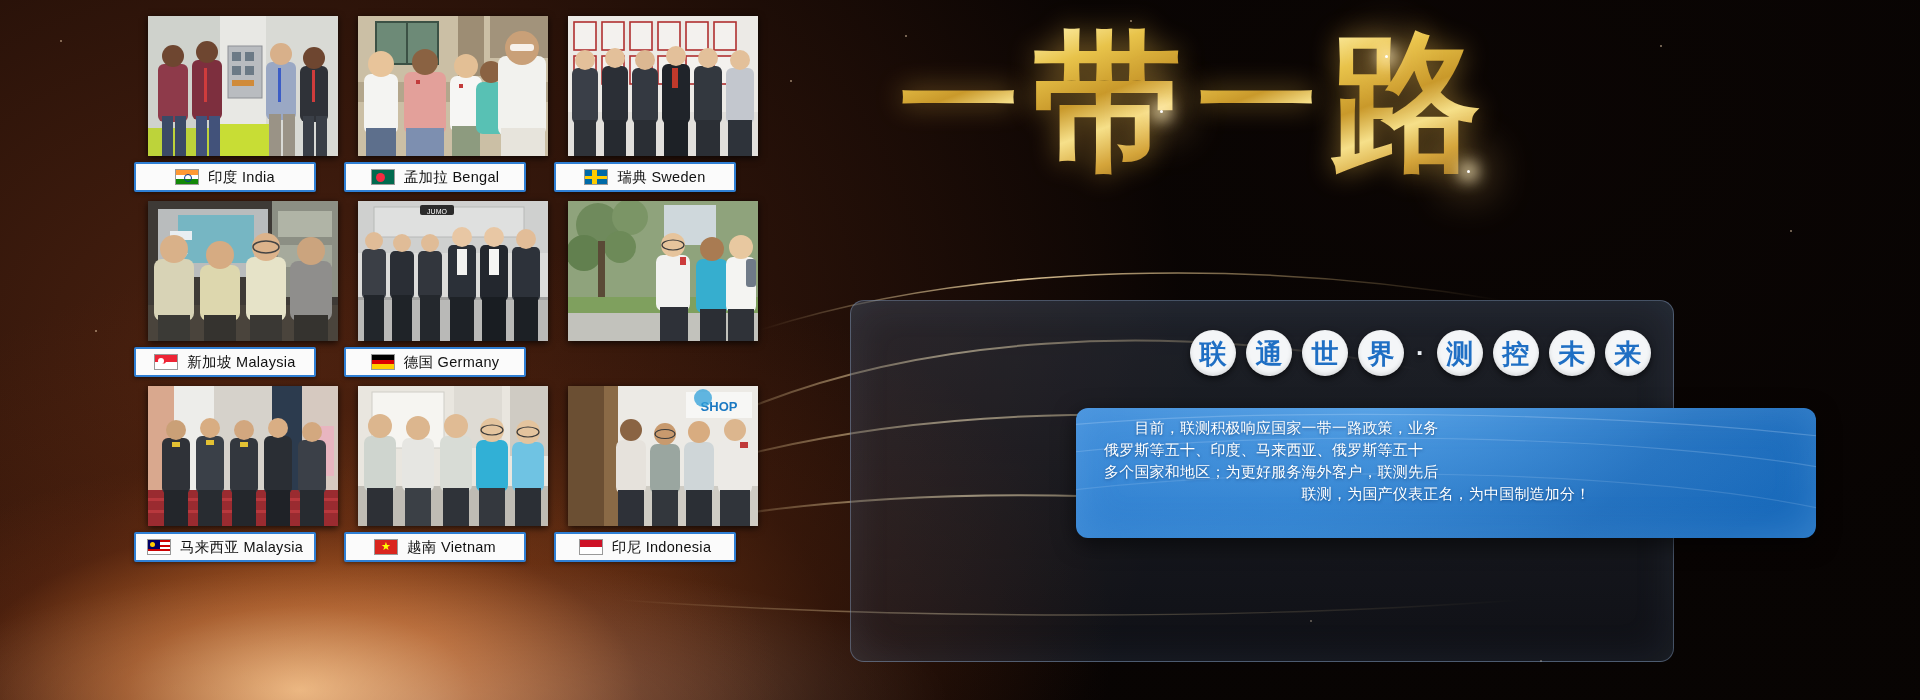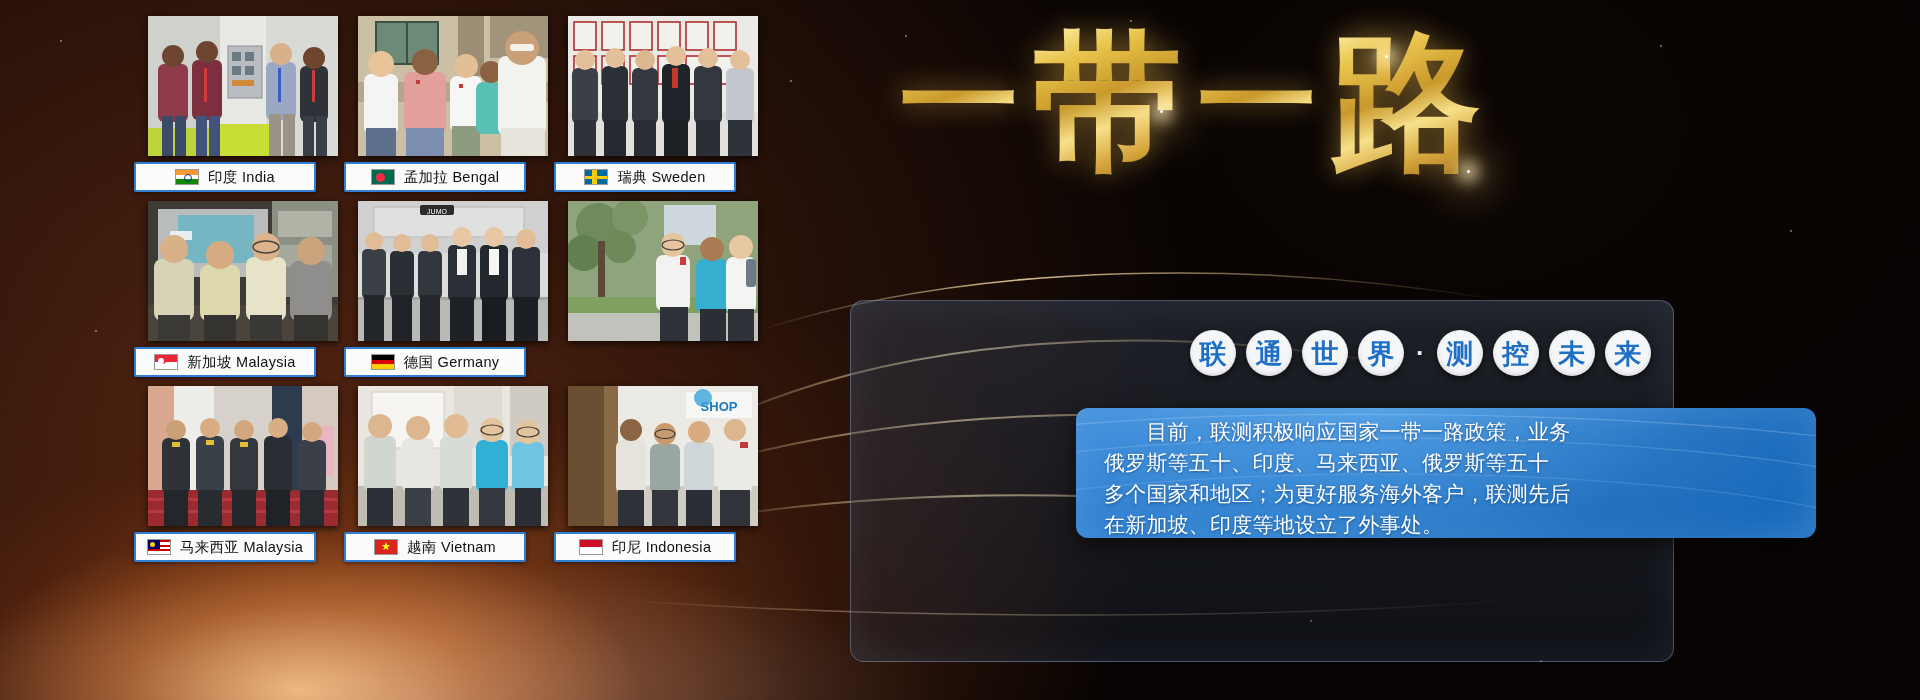--- a/index.html
+++ b/index.html
@@ -110,21 +110,21 @@
       radial-gradient(ellipse 700px 260px at 40% 0%,rgba(120,190,250,.55) 0%,rgba(0,0,0,0) 70%),
       linear-gradient(135deg,#2f7fd0 0%,#2074c6 38%,#1463b4 72%,#1a6cbd 100%);
     box-shadow:0 6px 22px rgba(0,0,0,.55),inset 0 0 40px rgba(160,210,255,.22);
     overflow:hidden;
     padding:9px 28px 12px 28px;box-sizing:border-box;
   }
   #bluebox .swoosh{position:absolute;inset:0;pointer-events:none;opacity:.45;}
   #bluebox p{
     position:relative;margin:0;color:#ffffff;
     font-family:"DejaVu Sans",sans-serif;
-    font-size:21px;line-height:1.47;letter-spacing:.2px;
+    font-size:15px;line-height:1.47;letter-spacing:.2px;
     text-align:justify;text-shadow:0 1px 3px rgba(0,40,90,.55);
     white-space:pre-line;
   }
   #bluebox p.last{text-align:center;}
 </style>
 </head>
 <body>
 
 <div id="stage">
 
@@ -535,17 +535,17 @@
     <span class="pill">未</span>
     <span class="pill">来</span>
   </div>
 
   <div id="bluebox">
     <svg class="swoosh" viewBox="0 0 740 130" preserveAspectRatio="none">
       <path d="M-20 18 C 180 0, 520 2, 760 30" fill="none" stroke="#cfe6ff" stroke-width="1.2" opacity=".55"></path>
       <path d="M-20 46 C 200 20, 560 26, 760 62" fill="none" stroke="#cfe6ff" stroke-width="1.2" opacity=".45"></path>
       <path d="M-20 84 C 220 54, 580 62, 760 104" fill="none" stroke="#cfe6ff" stroke-width="1.2" opacity=".35"></path>
     </svg>
-    <p><span>　　目前，联测积极响应国家一带一路政策，业务</span><br><span>俄罗斯等五十、印度、马来西亚、俄罗斯等五十</span><br><span>多个国家和地区；为更好服务海外客户，联测先后</span><br><span>在新加坡、印度等地设立了外事处。</span></p>
+    <p><span>　　目前，联测积极响应国家一带一路政策，业务</span><br><span>俄罗斯等五十、印度、马来西亚、俄罗斯等五十</span><br><span>多个国家和地区；为更好服务海外客户，联测先后</span><br></p>
     <p class="last">联测，为国产仪表正名，为中国制造加分！</p>
   </div>
 
 </div>
 
 </body></html>

